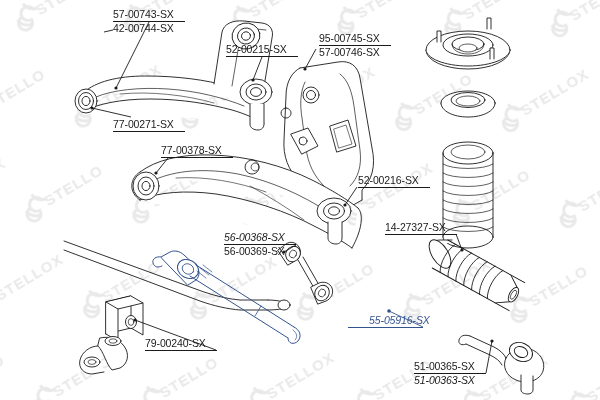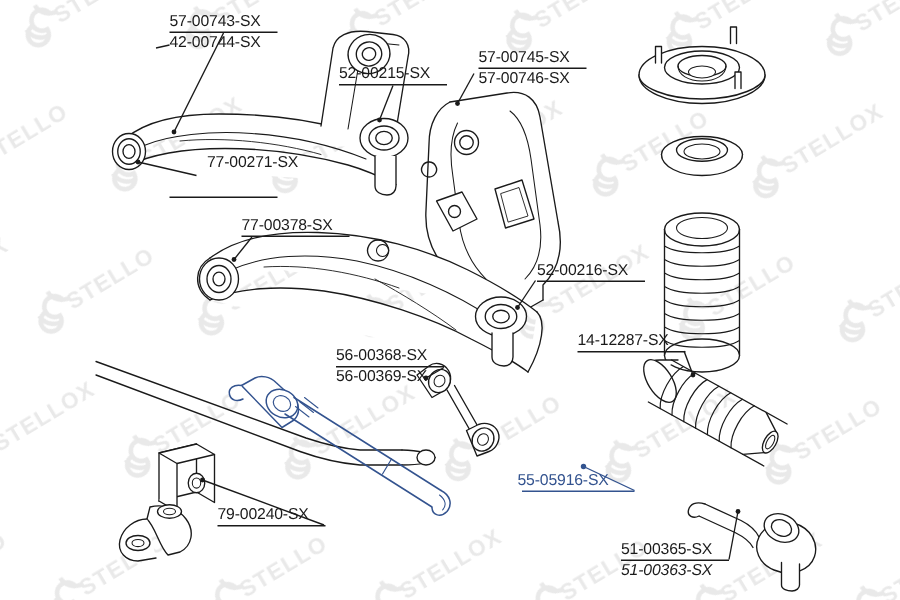--- a/index.html
+++ b/index.html
@@ -352,41 +352,41 @@
 
   <div id="label-layer">
 
     <div class="lbl" style="left:113px; top:8px;">57-00743-SX</div>
     <div class="ul" style="left:113px; top:21px; width:72px;"></div>
     <div class="lbl" style="left:113px; top:22px;">42-00744-SX</div>
 
     <div class="lbl" style="left:226px; top:43px;">52-00215-SX</div>
     <div class="ul" style="left:226px; top:56px; width:72px;"></div>
 
-    <div class="lbl" style="left:319px; top:32px;">57-00745-SX</div>
+    <div class="lbl" style="left:319px; top:32px;">95-00745-SX</div>
     <div class="ul" style="left:319px; top:45px; width:72px;"></div>
     <div class="lbl" style="left:319px; top:46px;">57-00746-SX</div>
 
-    <div class="lbl" style="left:113px; top:102px;margin-left:25px;">77-00271-SX</div>
+    <div class="lbl" style="left:113px; top:118px;">77-00271-SX</div>
     <div class="ul" style="left:113px; top:131px; width:72px;"></div>
 
     <div class="lbl" style="left:161px; top:144px;">77-00378-SX</div>
     <div class="ul" style="left:161px; top:157px; width:72px;"></div>
 
     <div class="lbl" style="left:358px; top:174px;">52-00216-SX</div>
     <div class="ul" style="left:358px; top:187px; width:72px;"></div>
 
-    <div class="lbl" style="left:224px; top:231px;">56-00368-SX</div>
+    <div class="lbl" style="left:224px; top:231px;font-style:italic;">56-00368-SX</div>
     <div class="ul" style="left:224px; top:244px; width:72px;"></div>
     <div class="lbl" style="left:224px; top:245px;">56-00369-SX</div>
 
-    <div class="lbl" style="left:385px; top:221px;">14-12287-SX</div>
+    <div class="lbl" style="left:385px; top:221px;">14-27327-SX</div>
     <div class="ul" style="left:385px; top:234px; width:72px;"></div>
 
-    <div class="lbl hi" style="left:345px; top:314px;">55-05916-SX</div>
+    <div class="lbl hi" style="left:369px; top:314px;font-style:italic;">55-05916-SX</div>
     <div class="ul hi" style="left:348px; top:327px; width:75px;"></div>
 
     <div class="lbl" style="left:145px; top:337px;">79-00240-SX</div>
     <div class="ul" style="left:145px; top:350px; width:72px;"></div>
 
     <div class="lbl" style="left:414px; top:360px;">51-00365-SX</div>
     <div class="ul" style="left:414px; top:373px; width:72px;"></div>
     <div class="lbl" style="left:414px; top:374px;font-style:italic;">51-00363-SX</div>
 
   </div>

